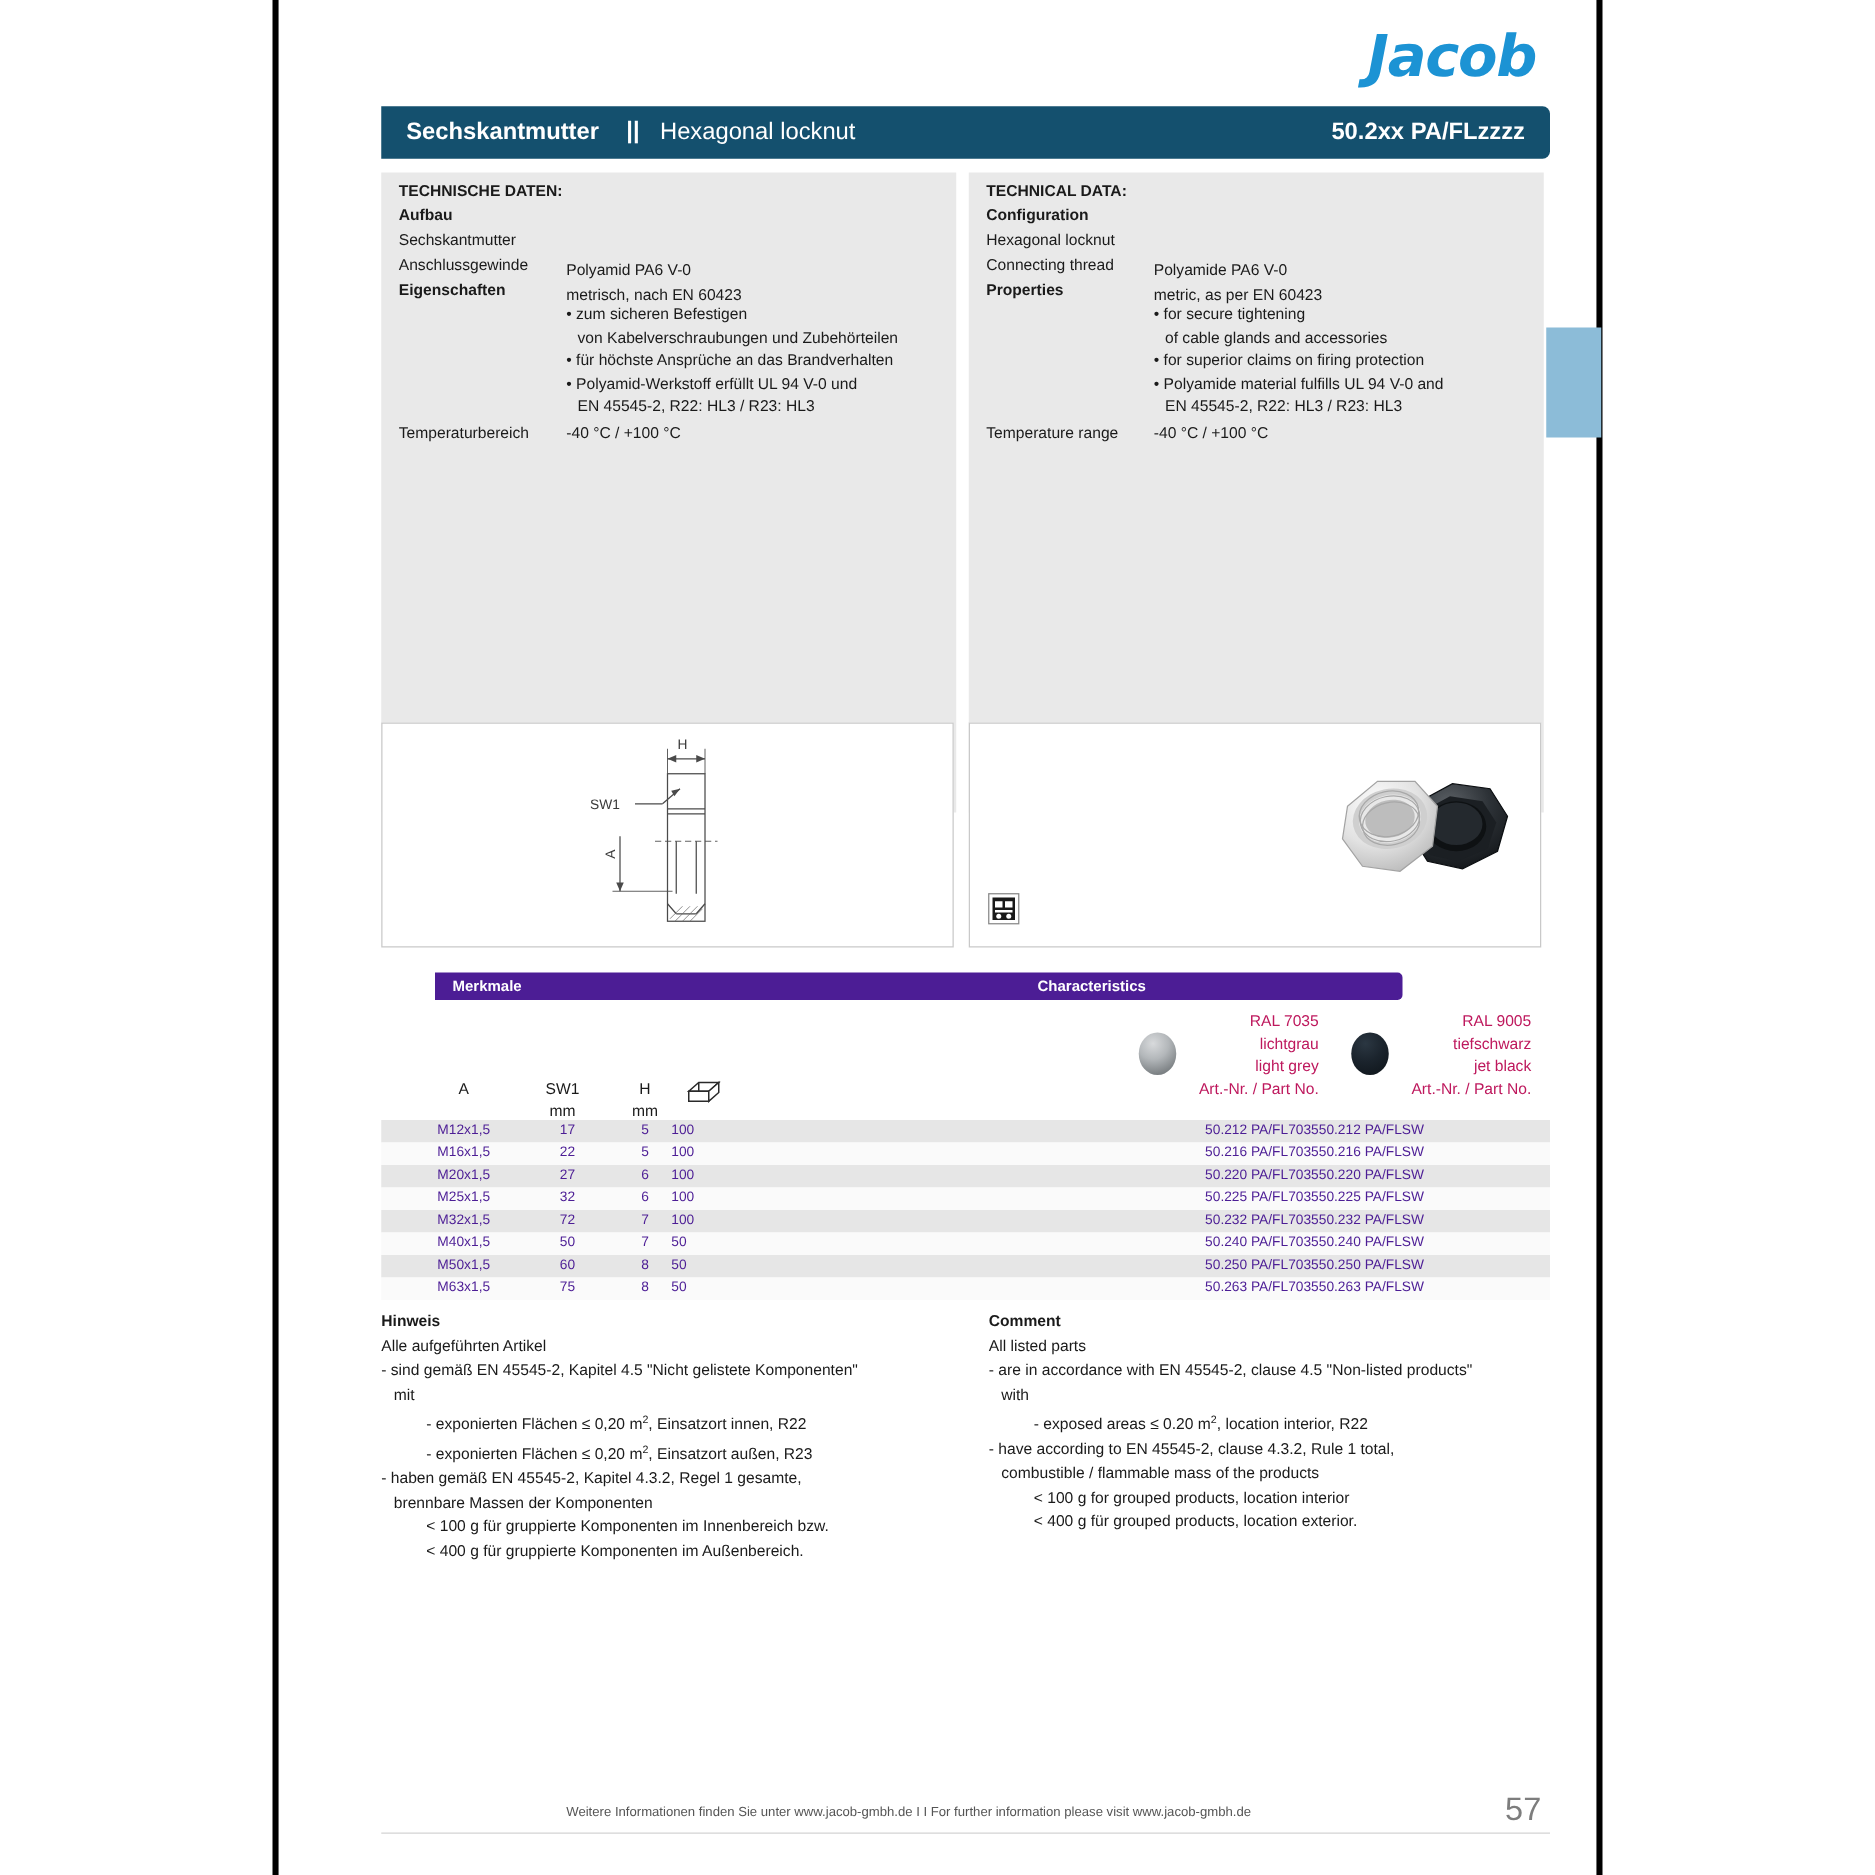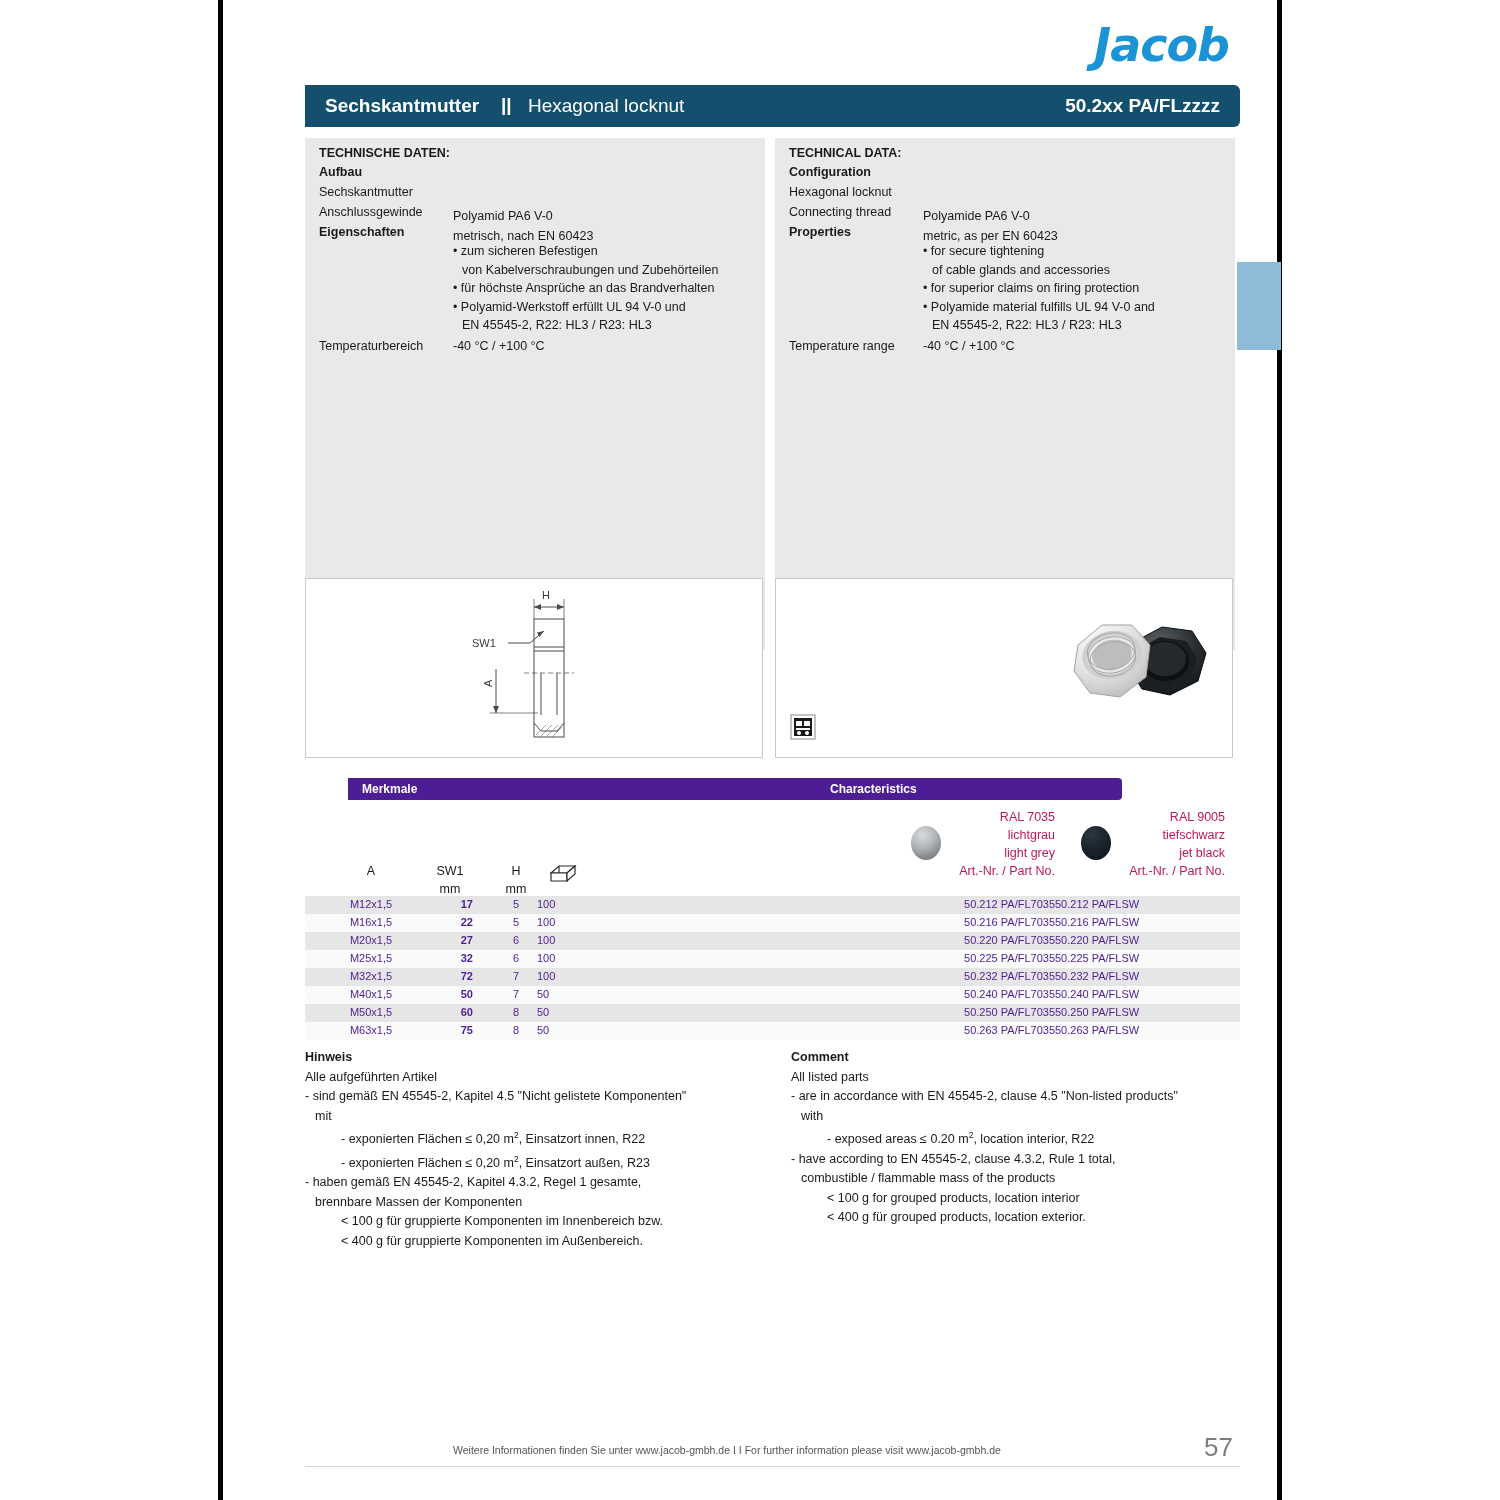--- a/index.html
+++ b/index.html
@@ -184,21 +184,21 @@
   .sw-lines { position: absolute; right: 0; top: 0; text-align: right; font-size: 12.5px; line-height: 18px; color: #be185d; }
   .sw-dot { position: absolute; left: 26px; top: 18px; width: 30px; height: 34px; border-radius: 50%; }
   #dot-grey  { background: radial-gradient(circle at 38% 26%, #d8dadc 0%, #b3b7ba 40%, #7d8285 78%, #6a6f72 100%); }
   #dot-black { background: radial-gradient(circle at 38% 26%, #2b3742 0%, #1b242d 45%, #0d1318 100%); }
 
   .trow { position: relative; height: 18px; }
   .trow.odd  { background: #e6e6e6; }
   .trow.even { background: #fafafa; }
   .td { position: absolute; font-size: 11px; color: #4c1d95; }
   .td-A    { left: 26px;  width: 80px;  text-align: center; top: 2px; }
-  .td-SW1  { left: 98px; width: 70px;  text-align: right; top: 2px; font-weight: bold; }
+  .td-SW1  { left: 114px; width: 70px;  text-align: center; top: 2px; }
   .td-H    { left: 186px; width: 50px;  text-align: center; top: 2px; }
   .td-PU   { left: 232px; width: 60px;  text-align: left;   top: 2px; }
   .td-grey { left: 580px; width: 170px; text-align: right;  top: 2px; }
   .td-blk  { left: 750px; width: 170px; text-align: left;  top: 2px; }
 
   
   .note-block { position: absolute; top: 1048px; width: 470px; font-size: 12.5px; color: #1a1a1a; line-height: 19.5px; }
   #note-de { left: 82px; }
   #note-en { left: 568px; }
   .note-head { font-weight: bold; }

